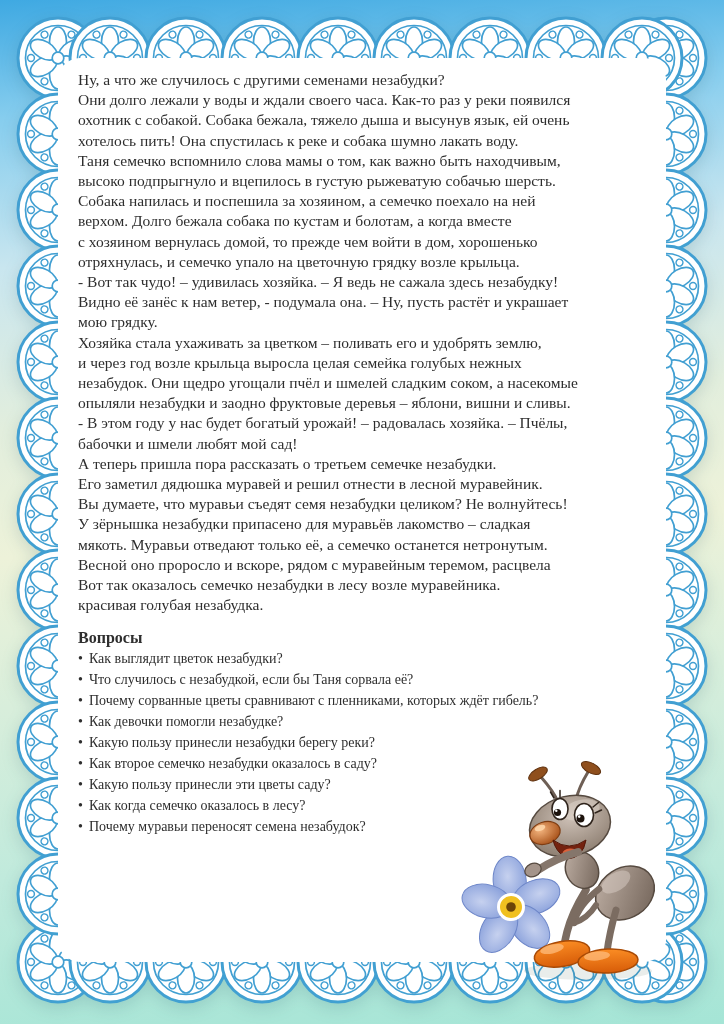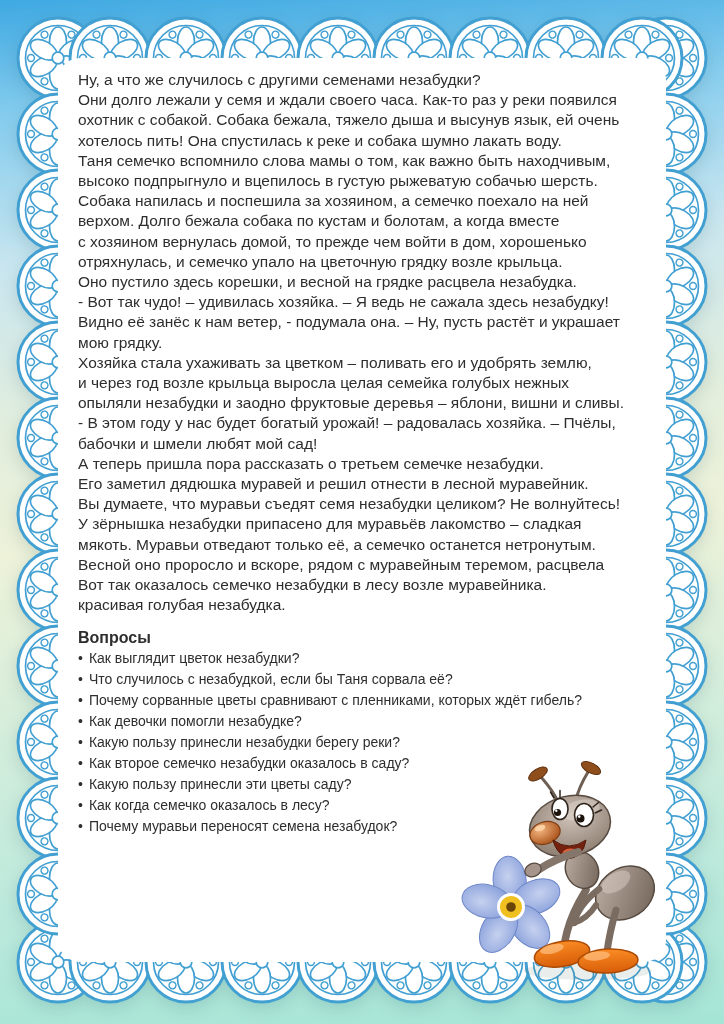--- a/index.html
+++ b/index.html
@@ -4,21 +4,21 @@
 <style>
   html,body{margin:0;padding:0;}
   body{
     width:724px;height:1024px;overflow:hidden;
     font-family:"Liberation Sans","DejaVu Sans",sans-serif;
     background:linear-gradient(176deg,
       var(--bg-top,#3fa9e2) 0%, #86cdee 11%, #c9e6ef 25%,
       #e2eedd 40%, var(--bg-mid,#edf2d9) 52%, #d8eedb 66%,
       #c0eadc 82%, var(--bg-bottom,#a5e5d6) 100%);
   }
-  .page{position:relative;width:724px;height:1024px;}
+  .page{position:relative;width:724px;height:1024px;font-family:Liberation Serif, serif;}
   .lace{position:absolute;left:0;top:0;width:724px;height:1024px;z-index:1;
         filter:drop-shadow(0 5px 8px rgba(30,80,100,.16));}
   .content{
     position:absolute;left:78px;top:70px;width:600px;z-index:2;
     color:var(--text,#2e2e2e);
   }
   .story .line{
     font-size:15.5px;line-height:20.2px;white-space:nowrap;
   }
   .q-heading{
@@ -110,50 +110,50 @@
       <use href="#med" transform="translate(666,894)"></use>
     </g>
     <rect x="58" y="58" width="608" height="904" rx="22" fill="#ffffff"></rect>
   </svg>
 
   <div class="content">
     <div class="story">
 
         <div class="line">Ну, а что же случилось с другими семенами незабудки?</div>
 
-        <div class="line">Они долго лежали у семя и ждали своего часа. Как-то раз у реки появился</div>
+        <div class="line">Они долго лежали у воды и ждали своего часа. Как-то раз у реки появился</div>
 
         <div class="line">охотник с собакой. Собака бежала, тяжело дыша и высунув язык, ей очень</div>
 
         <div class="line">хотелось пить! Она спустилась к реке и собака шумно лакать воду.</div>
 
         <div class="line">Таня семечко вспомнило слова мамы о том, как важно быть находчивым,</div>
 
         <div class="line">высоко подпрыгнуло и вцепилось в густую рыжеватую собачью шерсть.</div>
 
         <div class="line">Собака напилась и поспешила за хозяином, а семечко поехало на ней</div>
 
         <div class="line">верхом. Долго бежала собака по кустам и болотам, а когда вместе</div>
 
         <div class="line">с хозяином вернулась домой, то прежде чем войти в дом, хорошенько</div>
 
         <div class="line">отряхнулась, и семечко упало на цветочную грядку возле крыльца.</div>
 
-        <div class="line">Оно пустило здесь корешки, и весной на грядке расцвела незабудка.</div>
 
         <div class="line">- Вот так чудо! – удивилась хозяйка. – Я ведь не сажала здесь незабудку!</div>
 
         <div class="line">Видно её занёс к нам ветер, - подумала она. – Ну, пусть растёт и украшает</div>
 
         <div class="line">мою грядку.</div>
 
         <div class="line">Хозяйка стала ухаживать за цветком – поливать его и удобрять землю,</div>
 
         <div class="line">и через год возле крыльца выросла целая семейка голубых нежных</div>
 
+        <div class="line">незабудок. Они щедро угощали пчёл и шмелей сладким соком, а насекомые</div>
 
         <div class="line">опыляли незабудки и заодно фруктовые деревья – яблони, вишни и сливы.</div>
 
         <div class="line">- В этом году у нас будет богатый урожай! – радовалась хозяйка. – Пчёлы,</div>
 
         <div class="line">бабочки и шмели любят мой сад!</div>
 
         <div class="line">А теперь пришла пора рассказать о третьем семечке незабудки.</div>
 
         <div class="line">Его заметил дядюшка муравей и решил отнести в лесной муравейник.</div>

